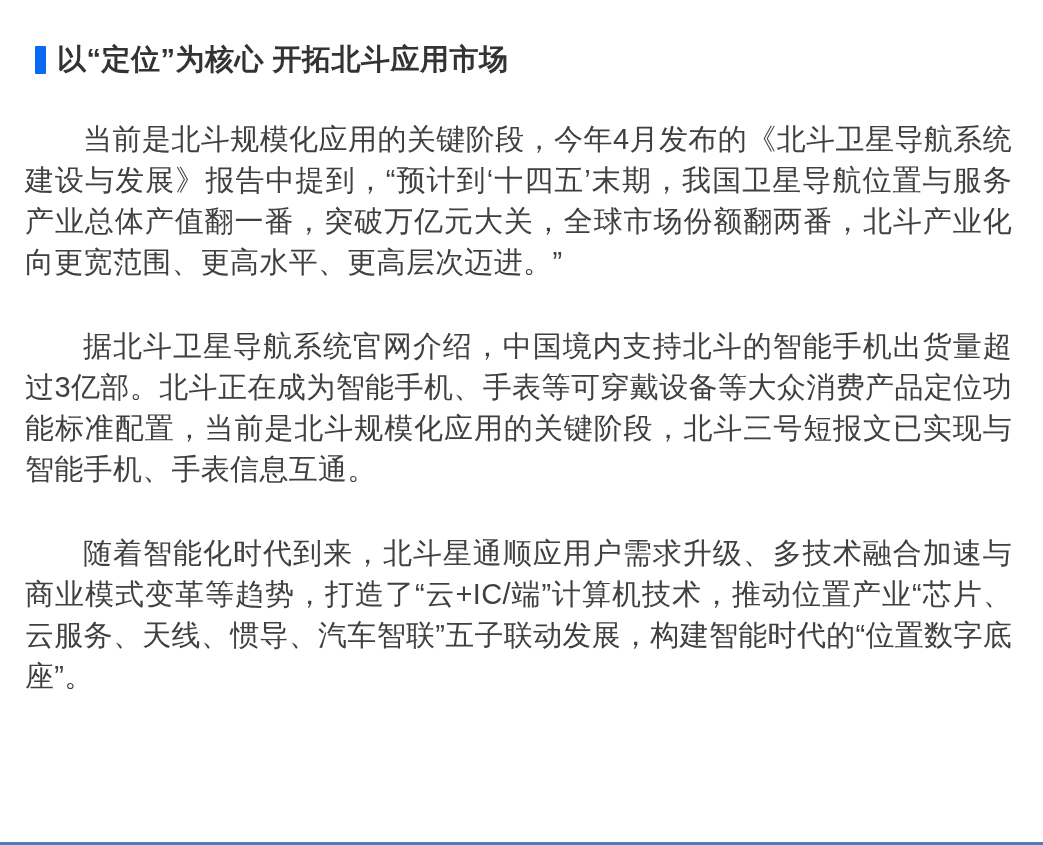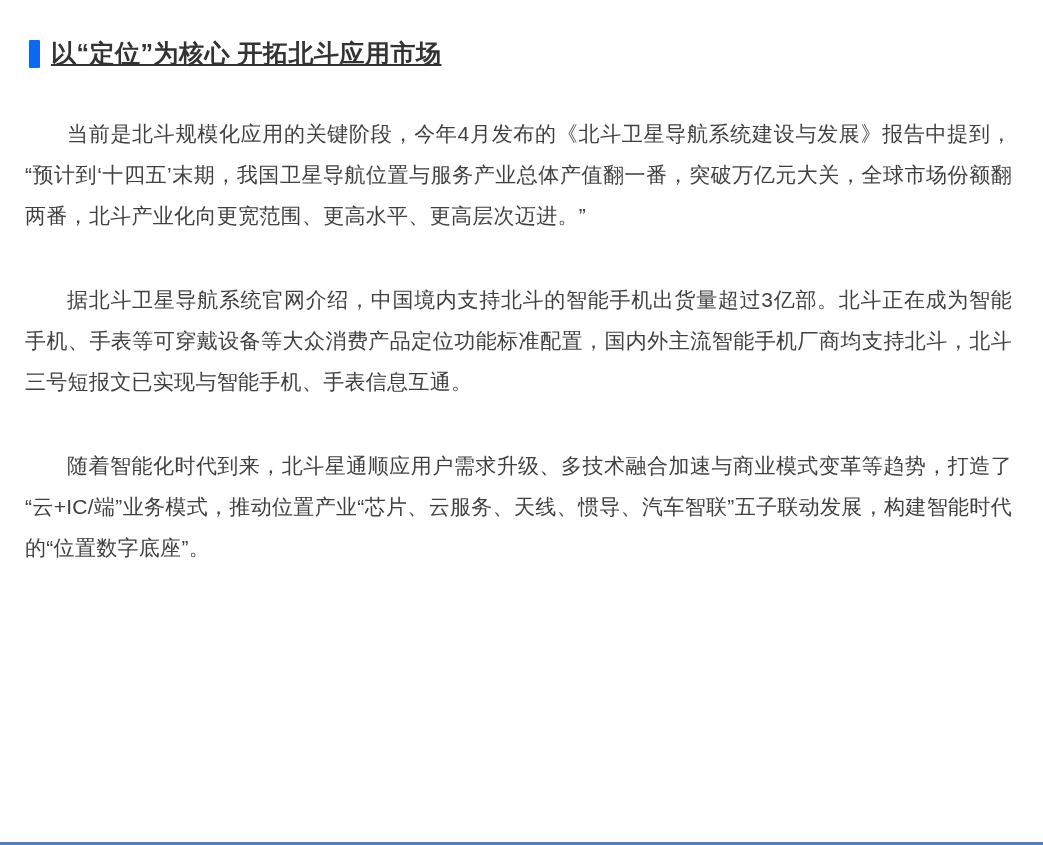--- a/index.html
+++ b/index.html
@@ -25,40 +25,39 @@
     box-sizing:border-box;
     background:var(--background);
   }
   .content{
     box-sizing:border-box;
     padding:33px 31px 0 25px;
   }
   h1.section-heading{
     display:flex;
     align-items:center;
-    margin:4px;
+    margin:10px;
     height:33px;
-    font-size:25px;
+    font-size:29px;
     font-weight:bold;
     color:var(--title);
     letter-spacing:0.5px;
-    text-decoration:underline;
   }
   .accent-bar{
     display:inline-block;
     width:11px;
     height:28px;
     margin-right:11px;
     background:var(--accent);
     border-radius:1px;
     flex:0 0 auto;
   }
   .article p{
     margin:43px 0 0 0;
-    font-size:21px;
+    font-size:29px;
     line-height:41px;
     color:var(--body_text);
     text-indent:2em;
     text-align:justify;
     letter-spacing:0.3px;
   }
   .bottom-divider{
     position:absolute;
     left:0;
     bottom:0;
@@ -73,20 +72,20 @@
 <div class="page">
   <div class="content">
 
     <h1 class="section-heading">
       <span class="accent-bar"></span>
       <span>以“定位”为核心 开拓北斗应用市场</span>
     </h1>
 
     <div class="article">
       <p>当前是北斗规模化应用的关键阶段，今年4月发布的《北斗卫星导航系统建设与发展》报告中提到，“预计到‘十四五’末期，我国卫星导航位置与服务产业总体产值翻一番，突破万亿元大关，全球市场份额翻两番，北斗产业化向更宽范围、更高水平、更高层次迈进。”</p>
-      <p>据北斗卫星导航系统官网介绍，中国境内支持北斗的智能手机出货量超过3亿部。北斗正在成为智能手机、手表等可穿戴设备等大众消费产品定位功能标准配置，国内外主流智能手机厂商均支持北斗，北斗三号短报文已实现与智能手机、手表信息互通。</p>
-      <p>随着智能化时代到来，北斗星通顺应用户需求升级、多技术融合加速与商业模式变革等趋势，打造了“云+IC/端”业务模式，推动位置产业“芯片、云服务、天线、惯导、汽车智联”五子联动发展，构建智能时代的“位置数字底座”。</p>
+      <p>据北斗卫星导航系统官网介绍，中国境内支持北斗的智能手机出货量超过3亿部。北斗正在成为智能手机、手表等可穿戴设备等大众消费产品定位功能标准配置，当前是北斗规模化应用的关键阶段，北斗三号短报文已实现与智能手机、手表信息互通。</p>
+      <p>随着智能化时代到来，北斗星通顺应用户需求升级、多技术融合加速与商业模式变革等趋势，打造了“云+IC/端”计算机技术，推动位置产业“芯片、云服务、天线、惯导、汽车智联”五子联动发展，构建智能时代的“位置数字底座”。</p>
     </div>
 
   </div>
 
   <div class="bottom-divider"></div>
 </div>
 
 </body></html>

